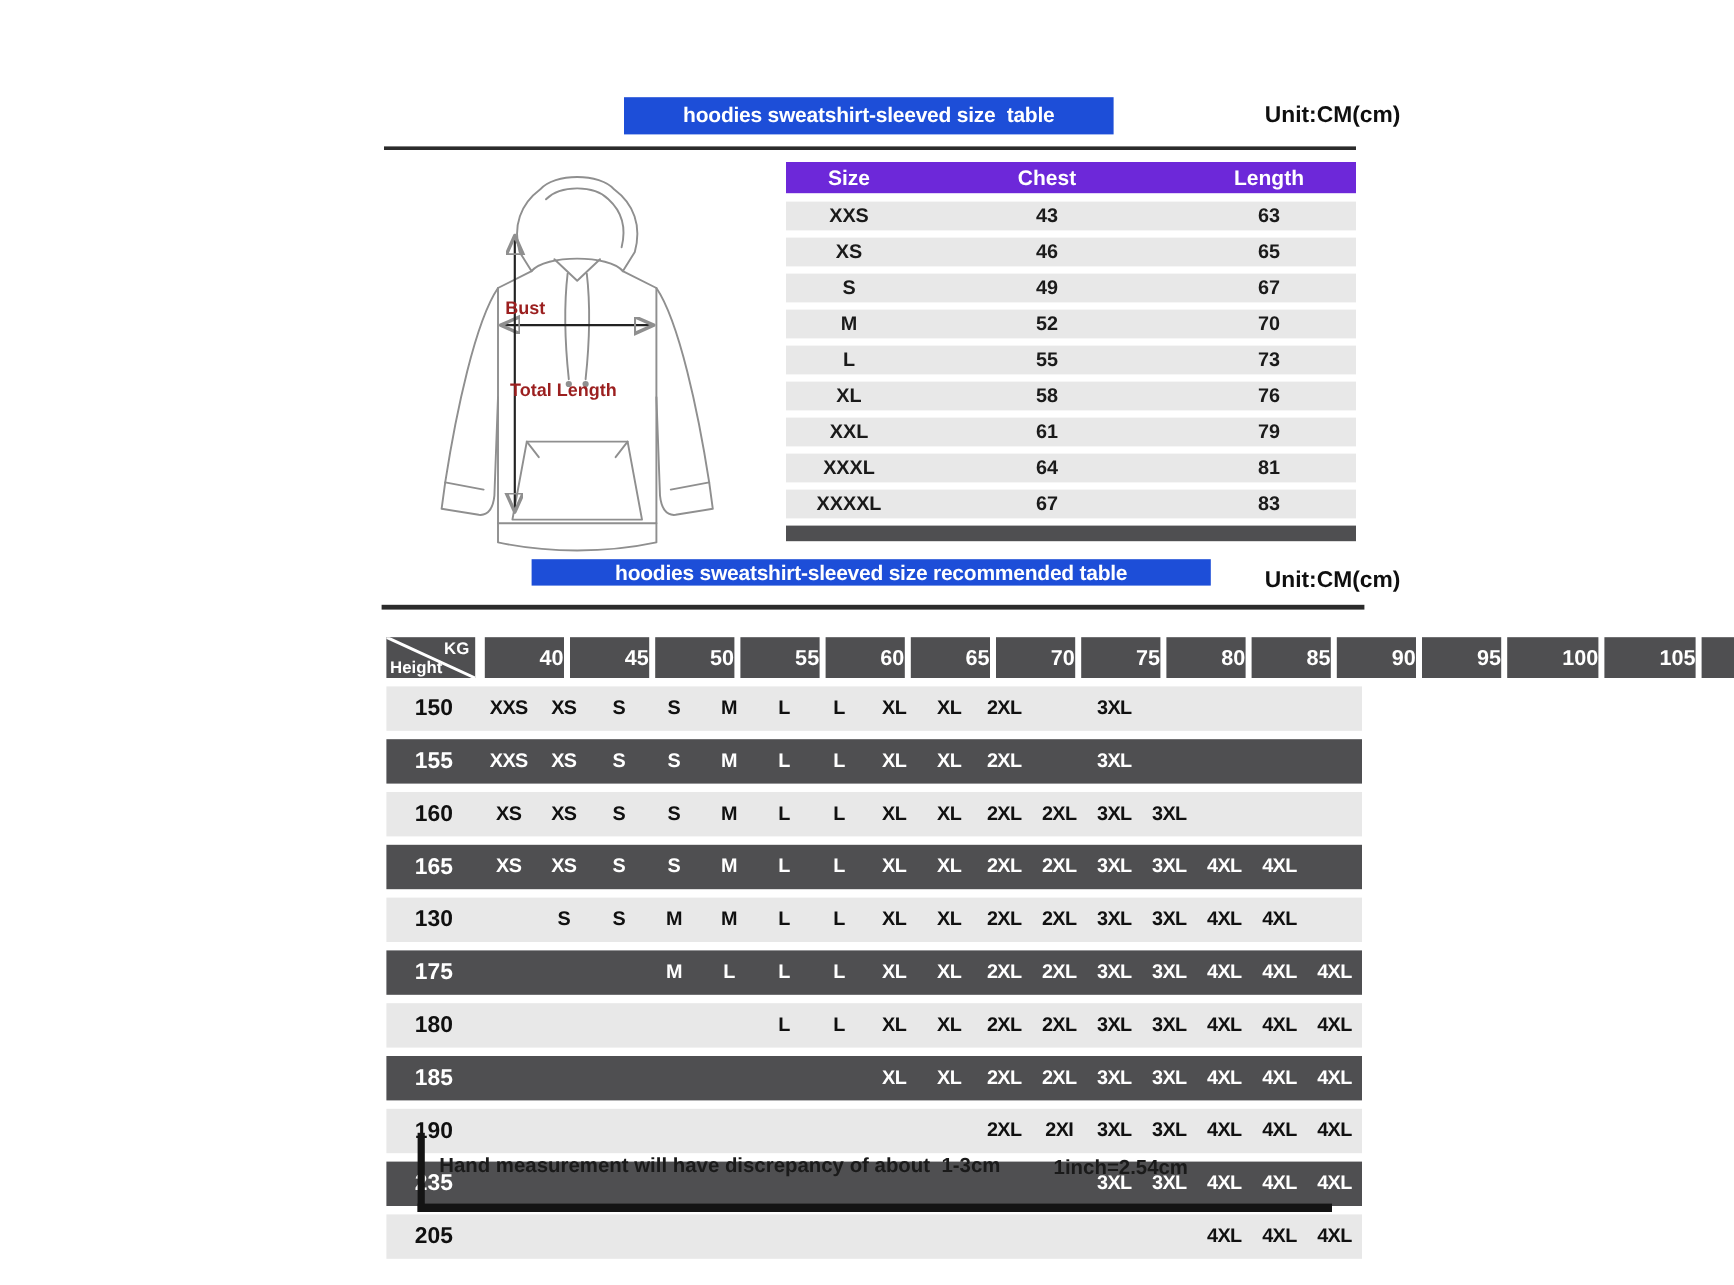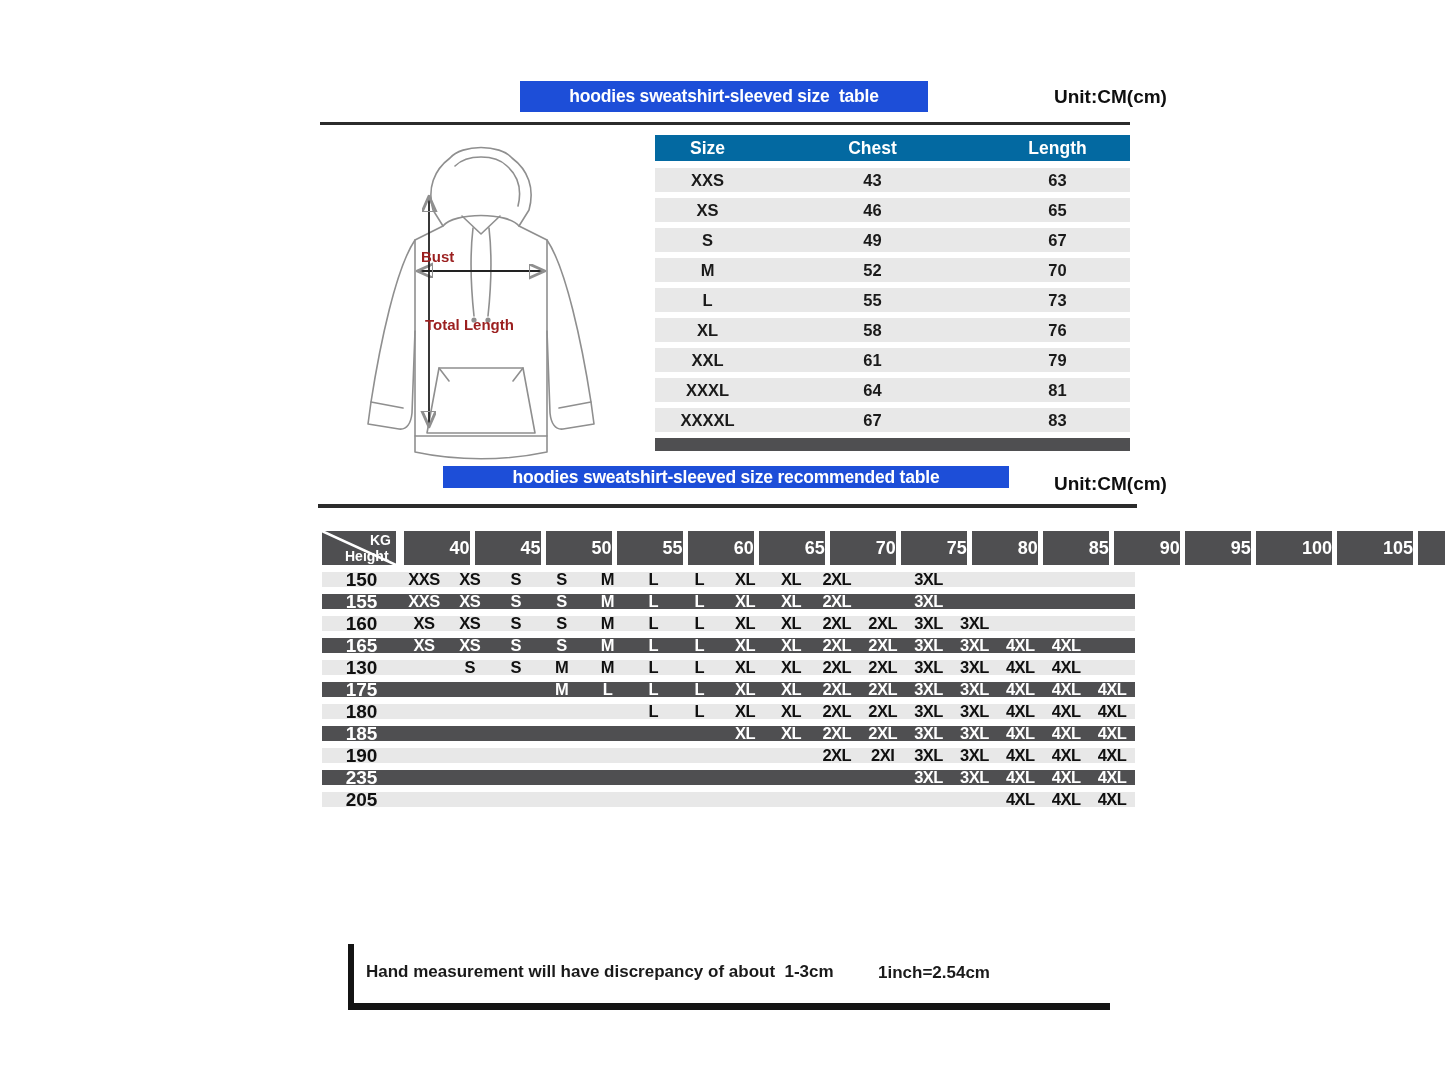--- a/index.html
+++ b/index.html
@@ -24,39 +24,39 @@
   #rule2 { left:318px; top:504px; width:819px; height:4px; }
 
   
   #hoodie { position:absolute; left:322px; top:136px; width:318px; height:326px; }
   #hoodie path, #hoodie line.garment { fill:none; stroke:#8f8f8f; stroke-width:1.6; stroke-linejoin:round; stroke-linecap:round; }
   #hoodie .measure { stroke:#222; stroke-width:1.8; }
   #hoodie text { font-family:"Liberation Sans", sans-serif; font-weight:bold; font-size:15px; }
 
   
   .size-table { position:absolute; left:655px; top:135px; width:475px; }
-  .st-header { display:flex; align-items:center; background:#0369a1; color:#fff; height:26px; font-size:17.5px; }
+  .st-header { display:flex; align-items:center; background:#6d28d9; color:#fff; height:26px; font-size:17.5px; }
   .st-row { display:flex; align-items:center; background:#e8e8e8; height:24px; margin-top:6px; font-size:16.5px; }
   .st-row:first-of-type { margin-top:7px; }
   .stc0 { width:105px; text-align:center; }
   .stc1 { width:225px; text-align:center; }
   .stc2 { width:145px; text-align:center; }
   .st-footbar { height:13px; background:#4f4f51; margin-top:6px; }
 
   
   .rec-table { position:absolute; left:322px; top:531px; width:813px; }
   .rec-header { display:flex; height:34px; }
   .rec-corner { width:74px; background:#4f4f51; position:relative; margin-right:5px; flex:none; }
   .rec-corner svg { position:absolute; inset:0; width:100%; height:100%; }
   .rec-corner .kg  { position:absolute; top:1px; right:5px;  color:#fff; font-size:14px; }
-  .rec-corner .hgt { position:absolute; bottom:1px; left:3px; color:#fff; font-size:14px;margin-left:20px; }
+  .rec-corner .hgt { position:absolute; bottom:1px; left:3px; color:#fff; font-size:14px; }
   .rec-wcell { flex:1; background:#4f4f51; color:#fff; margin:0 2.5px;
                display:flex; align-items:center; justify-content:center; font-size:18px;padding-left:46px; }
   .rec-wcell:last-child { margin-right:0; }
-  .rec-row { display:flex; align-items:center; height:15px; margin-top:7px; }
+  .rec-row { display:flex; align-items:center; height:37px; margin-top:7px; }
   .rec-row.light { background:#e8e8e8; color:#101010; }
   .rec-row.dark  { background:#4f4f51; color:#ffffff; }
   .rec-height { width:79px; flex:none; text-align:center; font-size:19px; }
   .rec-cell { flex:1; text-align:center; font-size:16.5px; letter-spacing:-0.5px; white-space:nowrap; }
 
   
   #fbar-v { position:absolute; left:348px; top:944px; width:6px; height:66px; background:#141414; }
   #fbar-h { position:absolute; left:348px; top:1003px; width:762px; height:7px; background:#141414; }
   #fnote  { position:absolute; left:366px; top:962px; font-size:17px; white-space:pre; }
   #fconv  { position:absolute; left:878px; top:963px; font-size:17px; }

